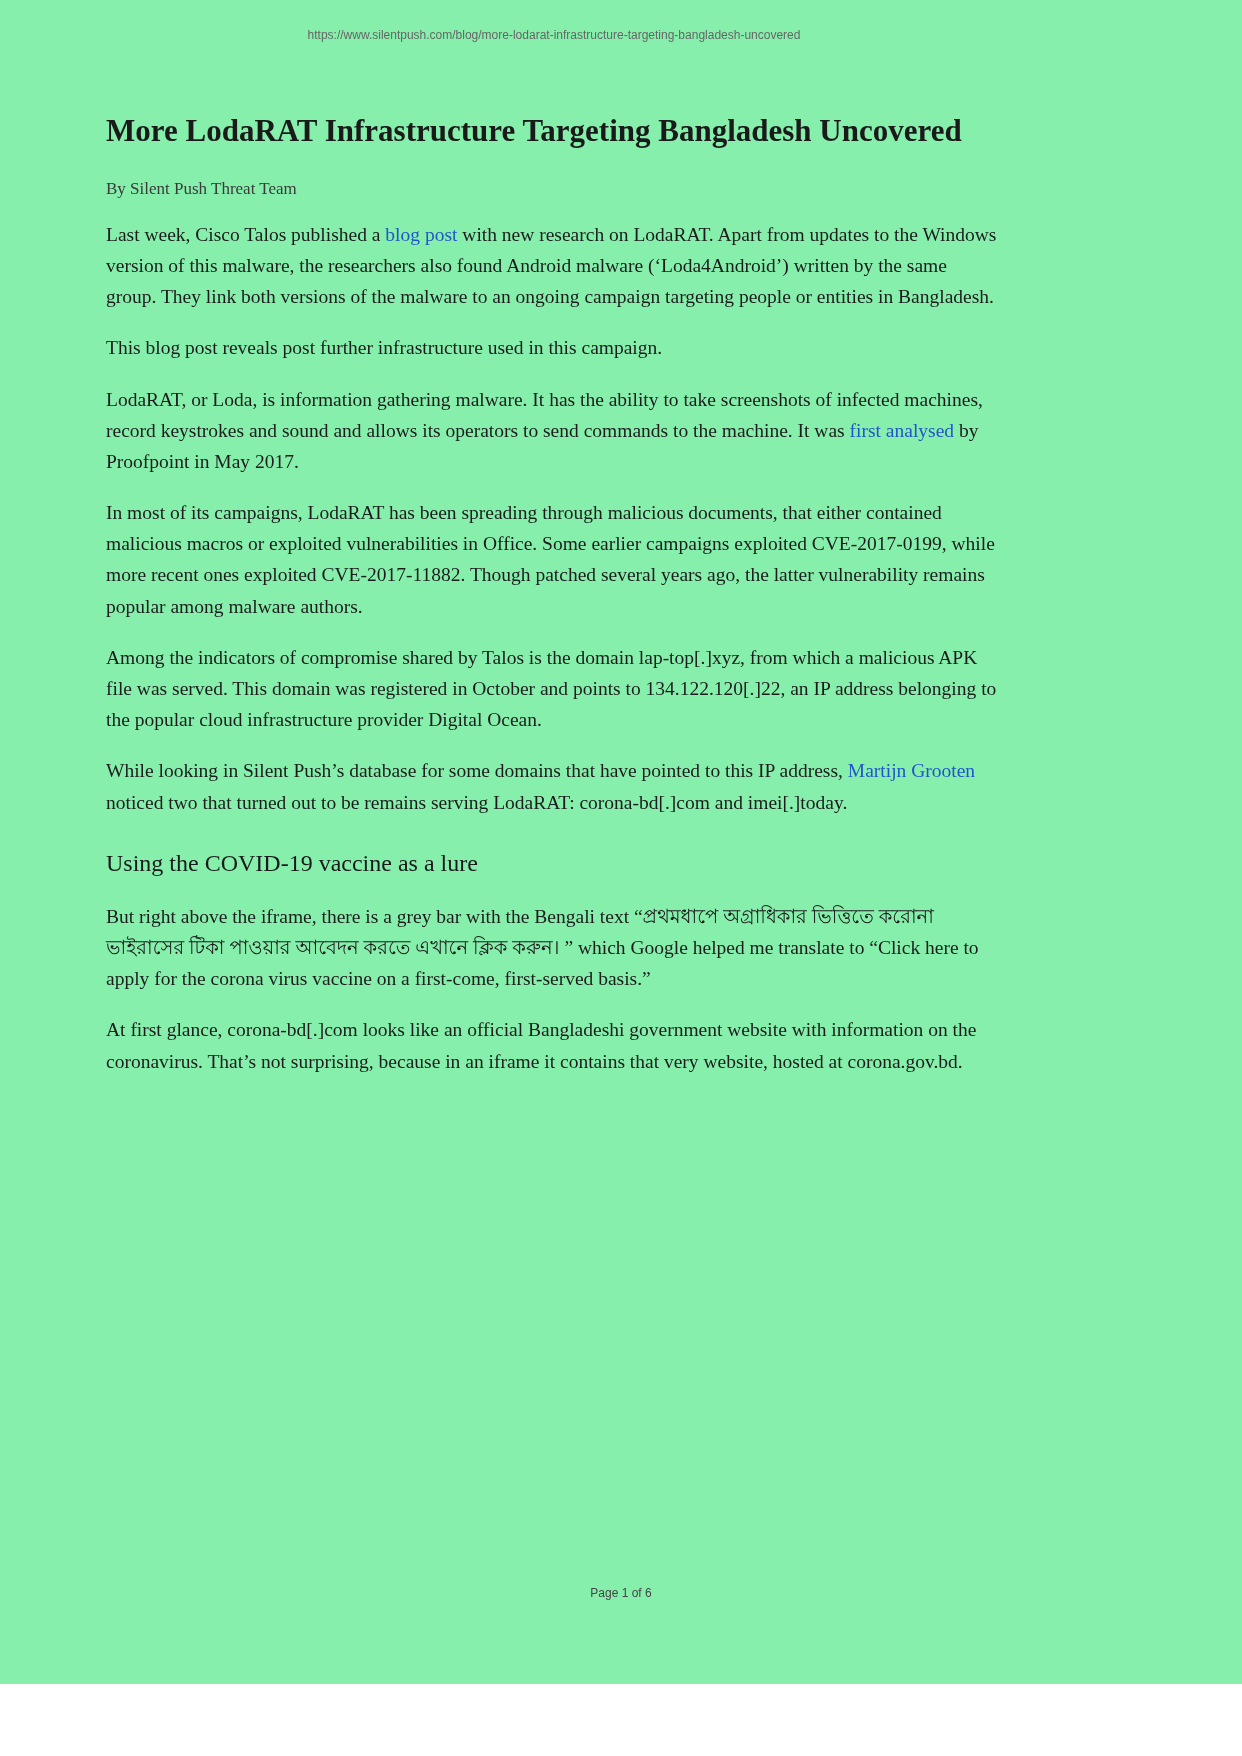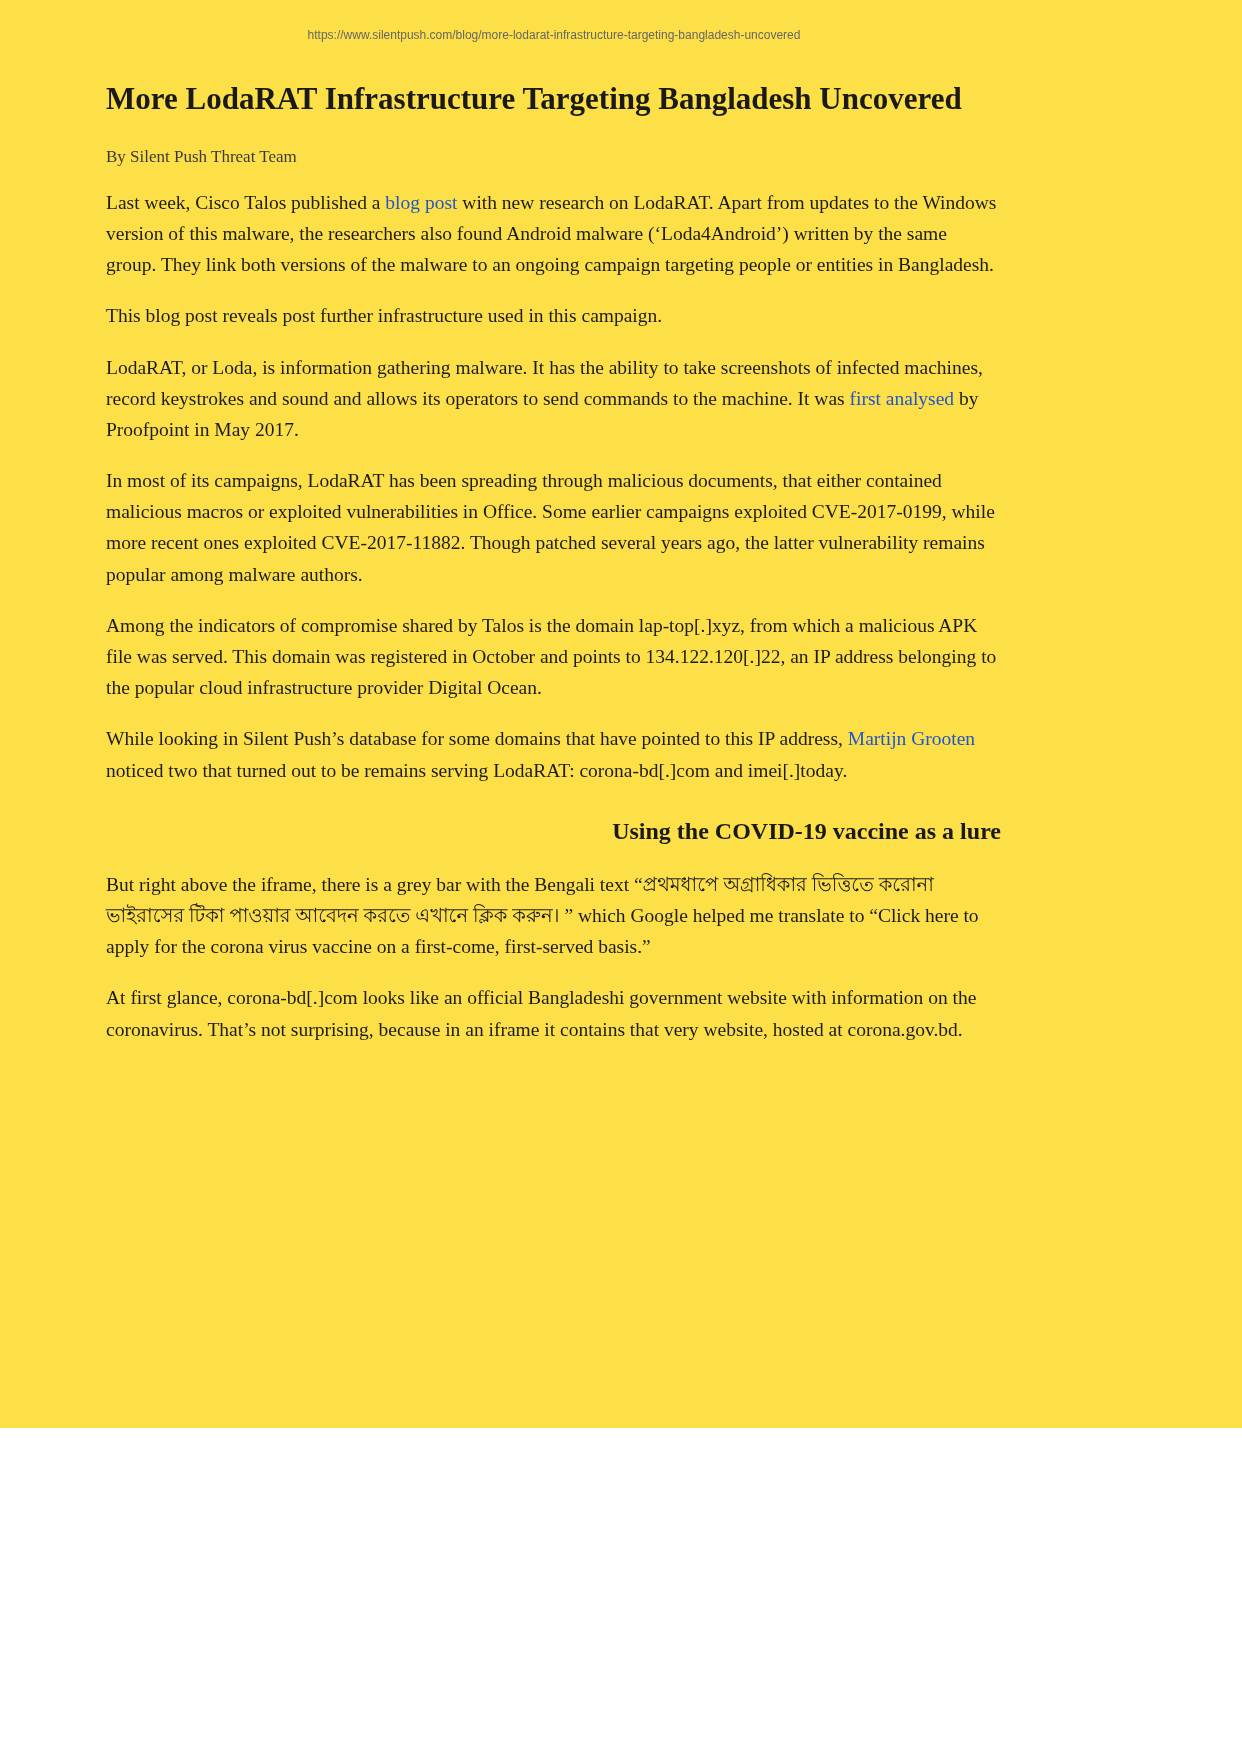--- a/index.html
+++ b/index.html
@@ -3,43 +3,43 @@
 <meta charset="utf-8">
 <style>
   html, body {
     margin: 0;
     padding: 0;
     background: #ffffff;
   }
   .sheet {
     position: relative;
     width: 1242px;
-    height: 1428px;
+    height: 1684px;
     margin: 0 auto;
-    background: #fde047;
+    background: #86efac;
     font-family: "Liberation Serif", serif;
     color: #1c1c1c;
     overflow: hidden;
   }
   .header-url {
     position: absolute;
     top: 28px;
     left: 554px;
     transform: translateX(-50%);
     font-family: "Liberation Sans", sans-serif;
     font-size: 12px;
     color: #666666;
     white-space: nowrap;
   }
   .content {
     position: absolute;
     top: 0;
     left: 106px;
     width: 895px;
-    padding-top: 80px;
+    padding-top: 112px;
   }
   h1.title {
     margin: 0 0 28px 0;
     font-size: 31px;
     font-weight: bold;
     color: #1a1a1a;
     line-height: 1.25;
   }
   .byline {
     margin: 0 0 20px 0;
@@ -53,23 +53,22 @@
   }
   p.body-para {
     margin: 0 0 20px 0;
     font-size: 19.5px;
     line-height: 1.6;
     color: #1c1c1c;
   }
   h2.section-heading {
     margin: 32px 0 24px 0;
     font-size: 24px;
-    font-weight: bold;
+    font-weight: normal;
     color: #1a1a1a;
-    text-align: right;
   }
   a.inline-link {
     color: #2255cc;
     cursor: pointer;
   }
   .footer {
     position: absolute;
     top: 1586px;
     left: 0;
     width: 100%;

